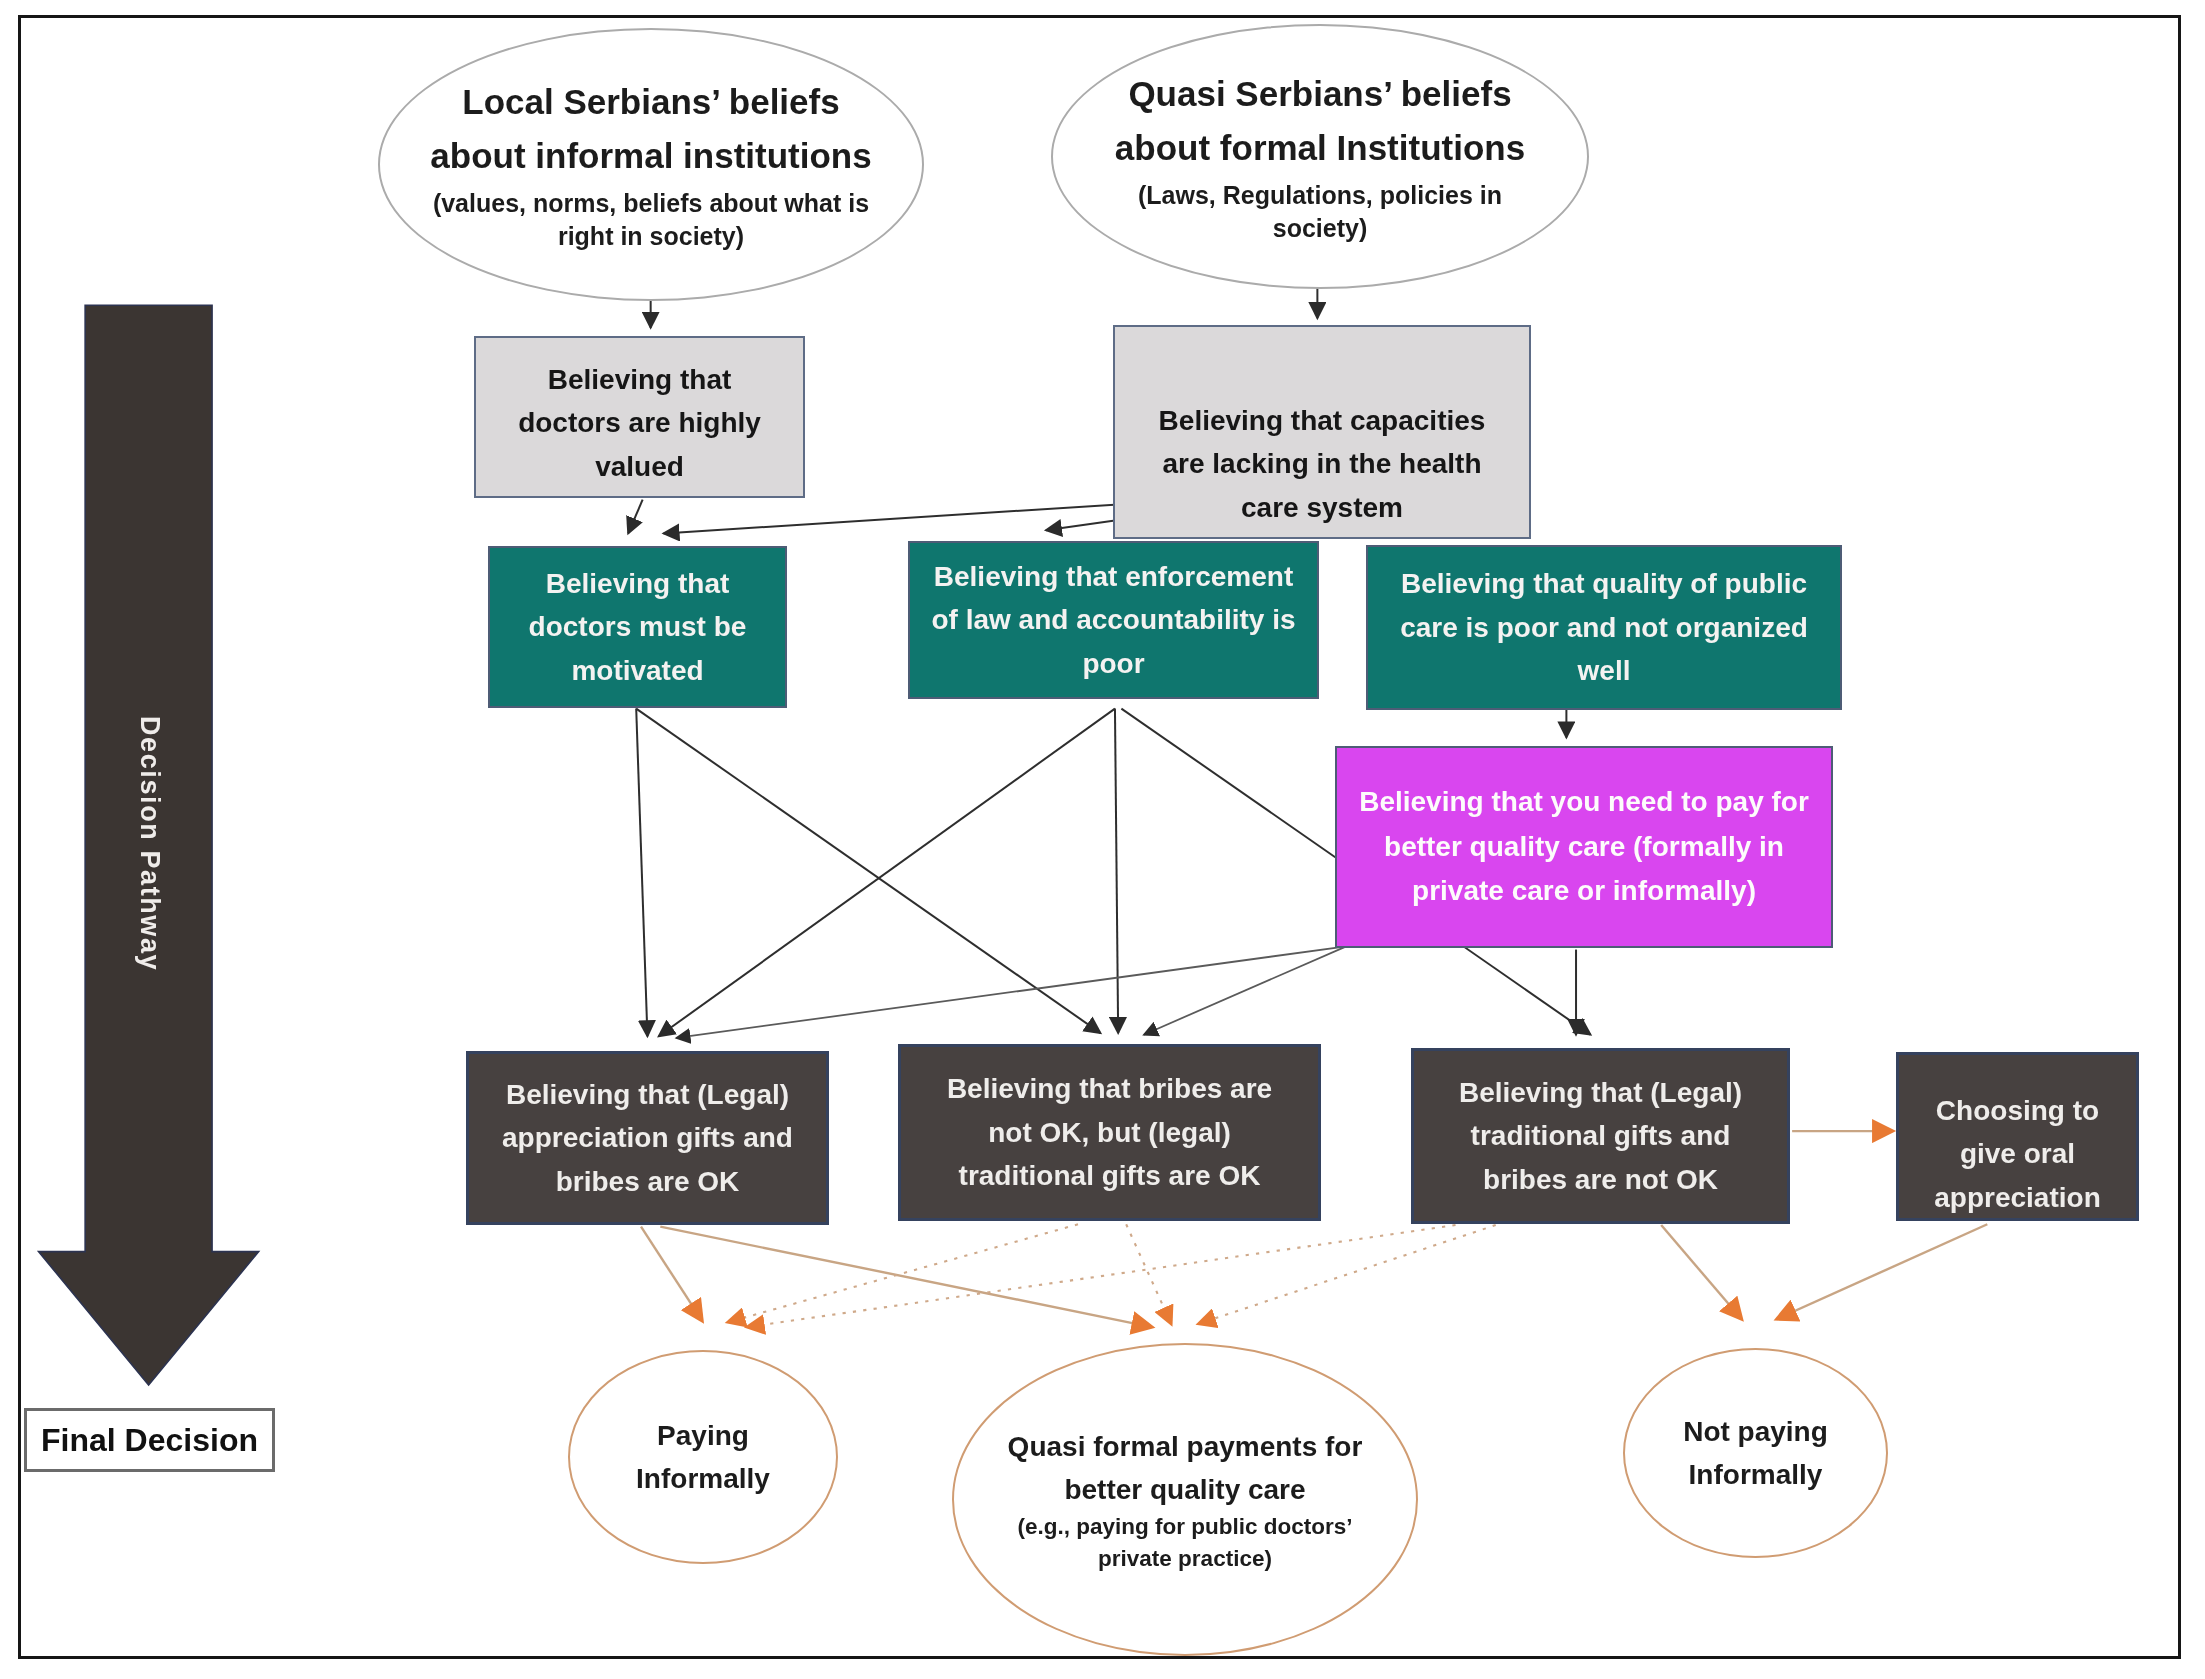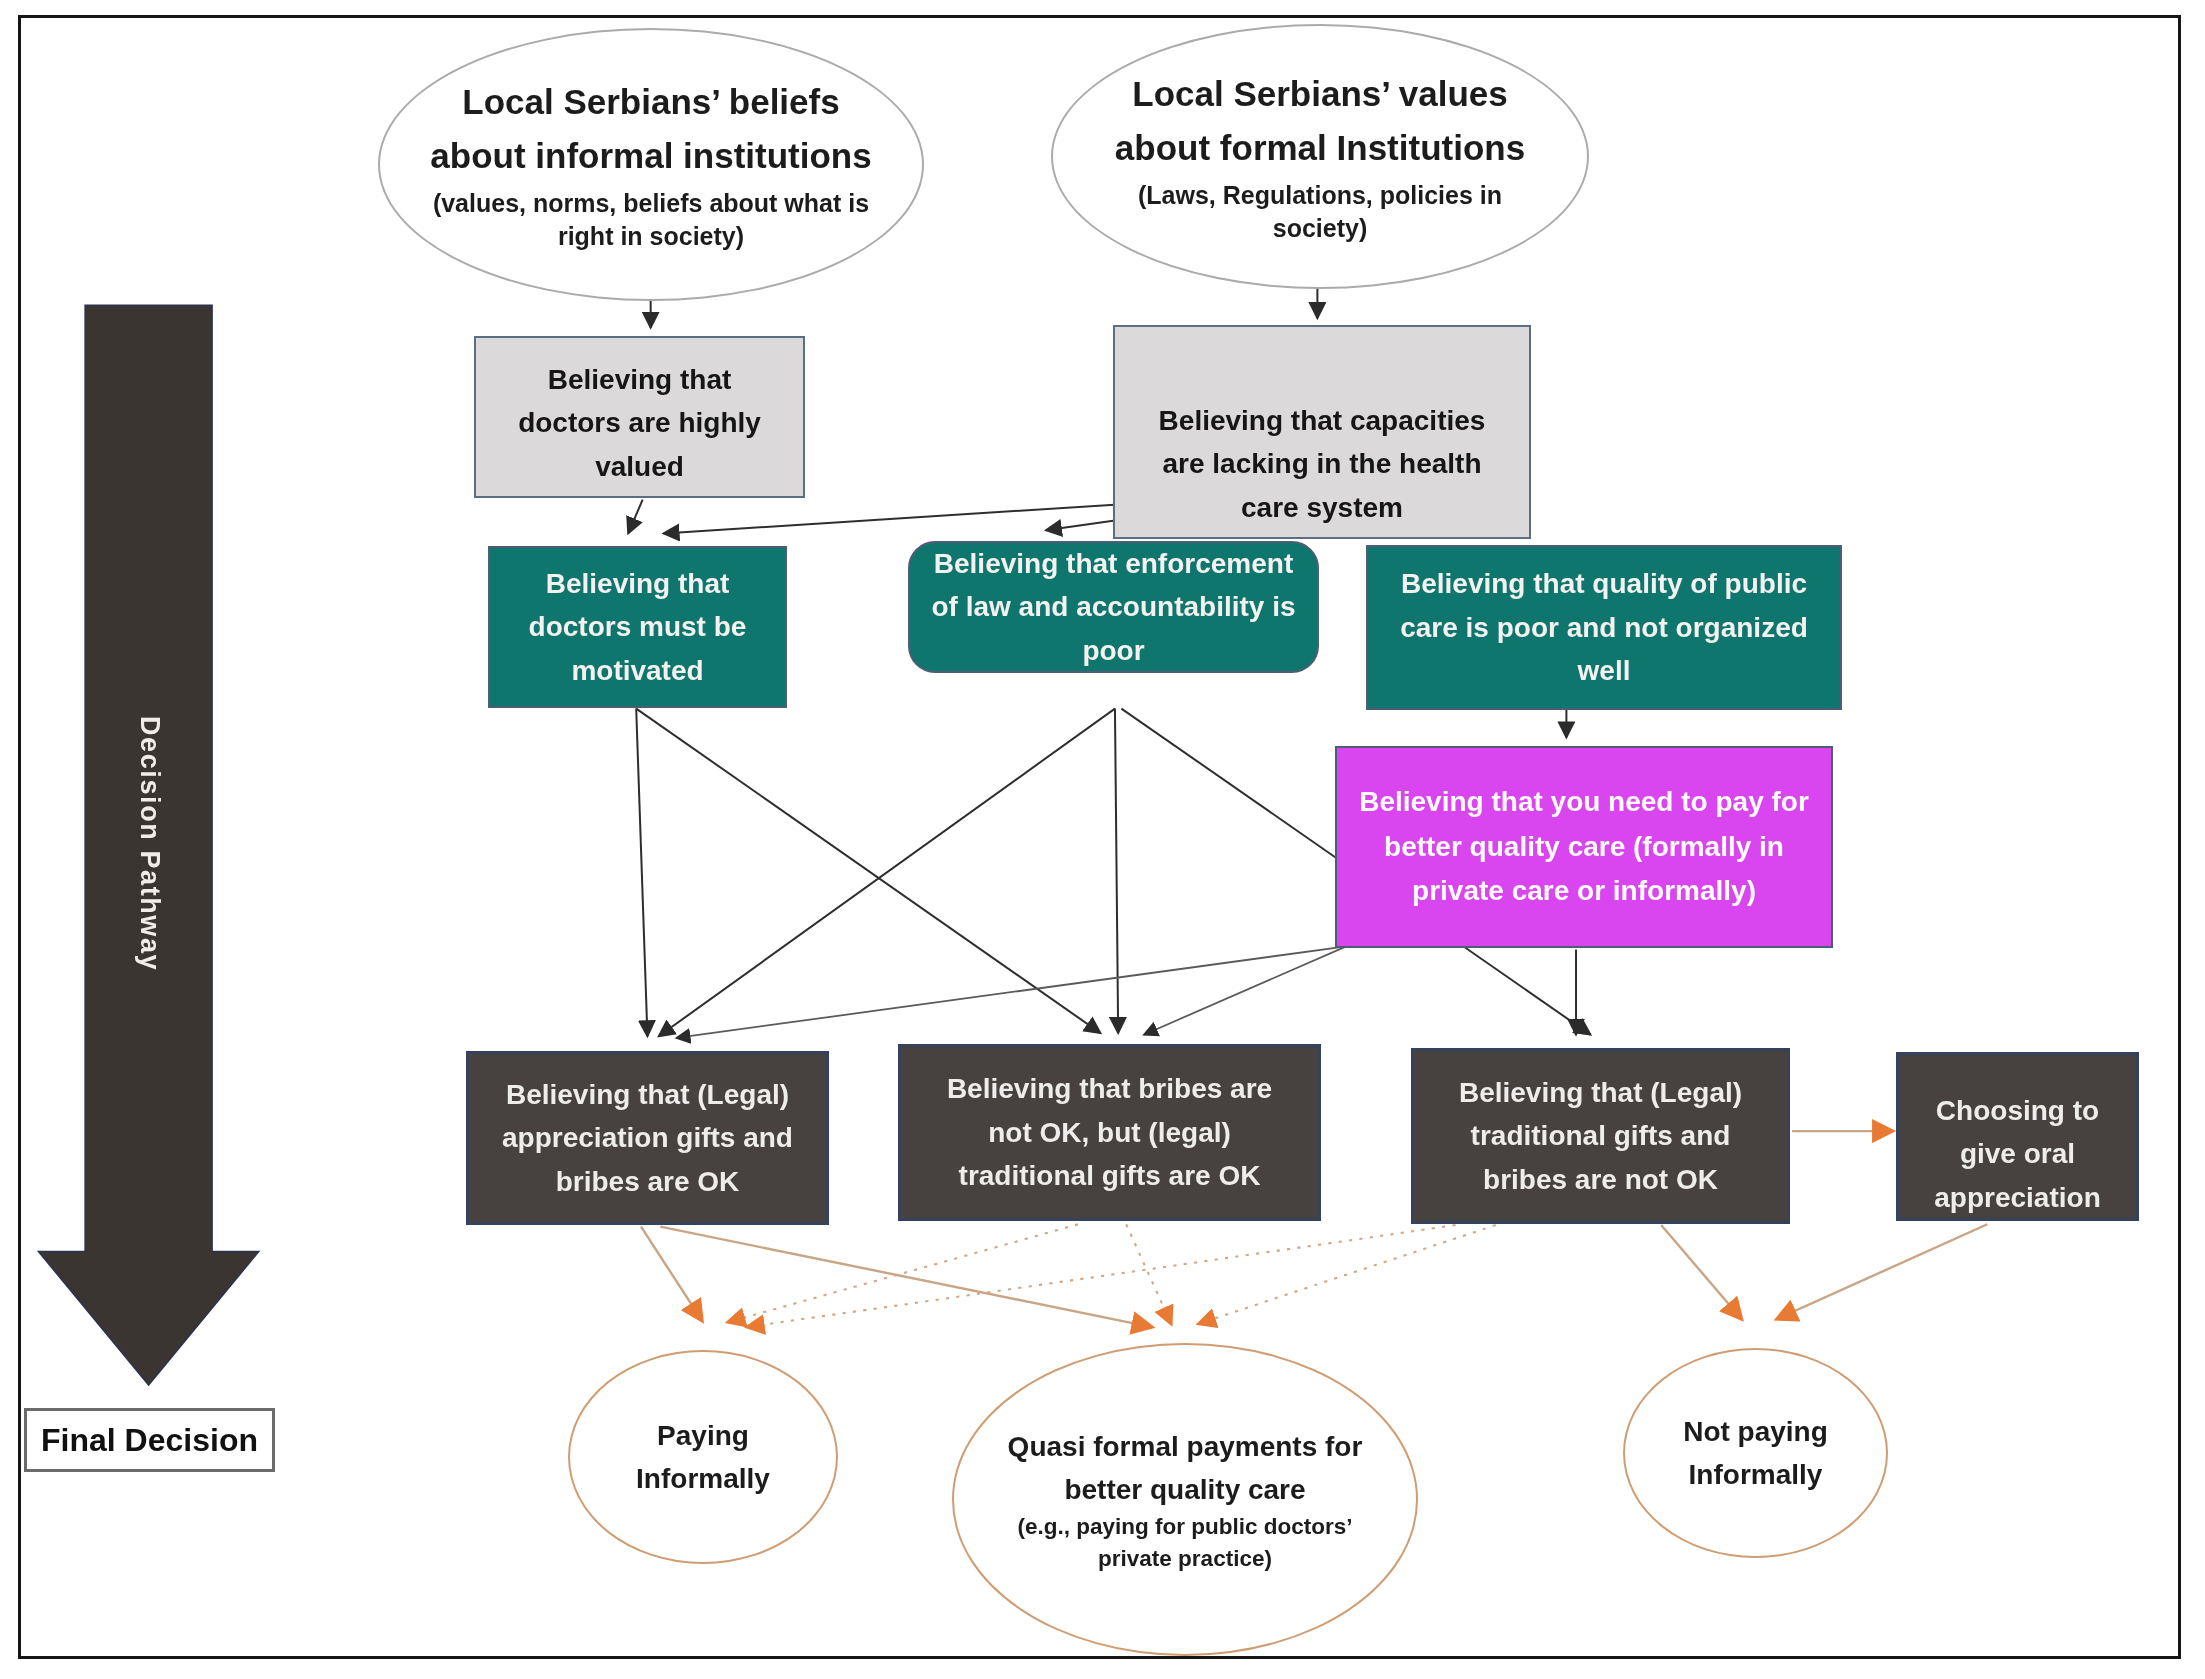--- a/index.html
+++ b/index.html
@@ -85,35 +85,35 @@
     </g>
   </svg>
 
   <div class="pathway-label">Decision Pathway</div>
 
   <div class="node ellipse-top" style="left:378px;top:28px;width:546px;height:273px;">
     <div class="main">Local Serbians’ beliefs about informal institutions</div>
     <div class="sub">(values, norms, beliefs about what is right in society)</div>
   </div>
   <div class="node ellipse-top" style="left:1051px;top:24px;width:538px;height:265px;">
-    <div class="main">Local Serbians’ values about formal Institutions</div>
+    <div class="main">Quasi Serbians’ beliefs about formal Institutions</div>
     <div class="sub">(Laws, Regulations, policies in society)</div>
   </div>
 
   <div class="node box light" style="left:474px;top:336px;width:331px;height:162px;">
     <span>Believing that doctors are highly valued</span>
   </div>
   <div class="node box light" style="left:1113px;top:325px;width:418px;height:214px;">
     <span>Believing that capacities are lacking in the health care system</span>
   </div>
 
   <div class="node box mid" style="left:488px;top:546px;width:299px;height:162px;">
     <span>Believing that doctors must be motivated</span>
   </div>
-  <div class="node box mid" style="left:908px;top:541px;width:411px;height:132px;border-radius:27px;">
+  <div class="node box mid" style="left:908px;top:541px;width:411px;height:158px;">
     <span>Believing that enforcement of law and accountability is poor</span>
   </div>
   <div class="node box mid" style="left:1366px;top:545px;width:476px;height:165px;">
     <span>Believing that quality of public care is poor and not organized well</span>
   </div>
 
   <div class="node box np" style="left:1335px;top:746px;width:498px;height:202px;">
     <span>Believing that you need to pay for better quality care (formally in private care or informally)</span>
   </div>
 

